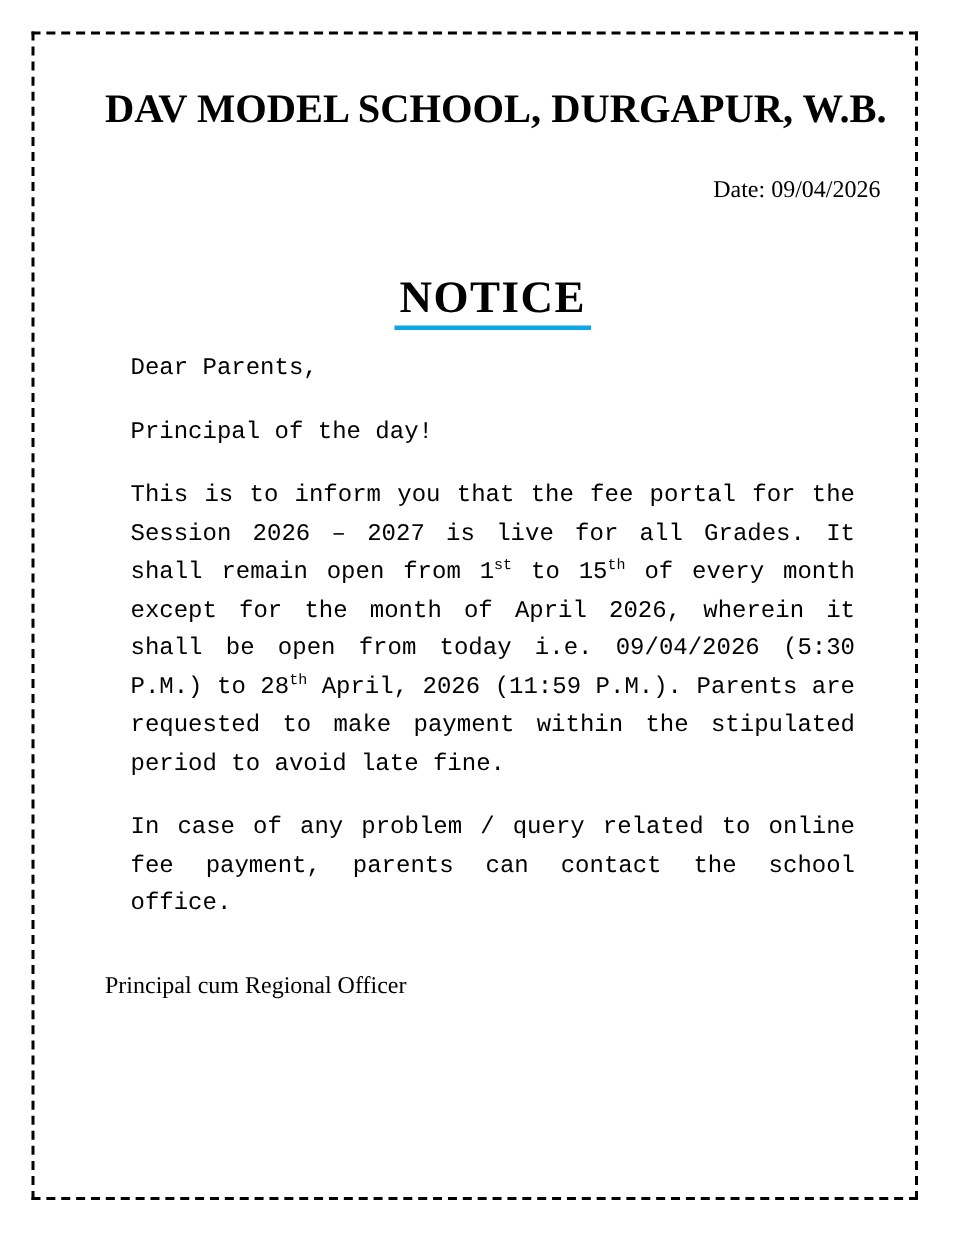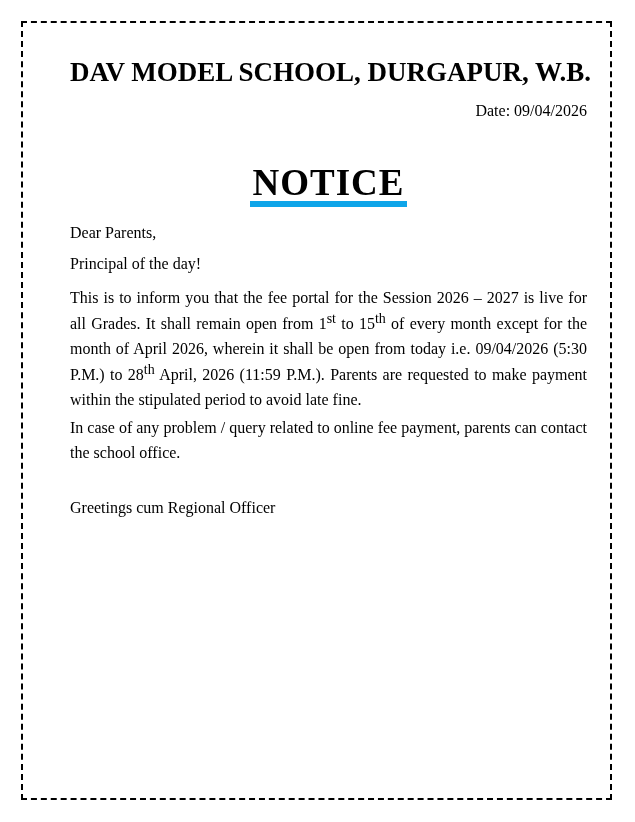--- a/index.html
+++ b/index.html
@@ -35,50 +35,51 @@
   }
   .title {
     margin: 0;
     font-size: 27px;
     line-height: 32px;
     font-weight: bold;
     text-align: center;
     white-space: nowrap;
   }
   .date-line {
-    margin-top: 10px;
+    margin-top: 26px;
     font-size: 16px;
     line-height: 26px;
     text-align: right;
   }
   .heading-wrap {
     margin-top: 42px;
     text-align: center;
   }
   .notice-heading {
     display: inline-block;
-    font-size: 37px;
+    font-size: 30px;
     line-height: 33px;
     font-weight: bold;
     letter-spacing: 1px;
-    border-bottom: 6px solid #0ea5e9;
+    border-bottom: 3px solid #0ea5e9;
     padding: 0 3px 2px 3px;
   }
   p {
-    margin: 0;
+    margin: 17px;
     font-size: 16px;
     line-height: 25.5px;
+    font-family: Liberation Mono, monospace;
   }
   .salutation { margin-top: 13px; }
   .greeting   { margin-top: 5px; }
   .body-para  { text-align: justify; }
   .para1      { margin-top: 9px; }
   .para2      { margin-top: 2px; }
   sup {
-    font-size: 14px;
+    font-size: 10px;
     line-height: 0;
     vertical-align: 6px;
   }
   .signature {
     margin-top: 29px;
     font-size: 16px;
     line-height: 25.5px;
   }
   .note {
     margin-top: 60px;
@@ -106,18 +107,18 @@
 
     <p class="salutation">Dear Parents,</p>
 
     <p class="greeting">Principal of the day!</p>
 
     <p class="body-para para1"><span>This is to inform you that the fee portal for the Session 2026 – 2027 is live for all Grades. It shall remain open from 1</span><sup>st</sup><span> to 15</span><sup>th</sup><span> of every month except for the month of April 2026, wherein it shall be open from today i.e. 09/04/2026 (5:30 P.M.) to 28</span><sup>th</sup><span> April, 2026 (11:59 P.M.). Parents are requested to make payment within the stipulated period to avoid late fine.</span></p>
 
     <p class="body-para para2">In case of any problem / query related to online fee payment, parents can contact the school office.</p>
 
     <div class="signature">
-      <div>Greetings cum Regional Officer</div>
+      <div>Principal cum Regional Officer</div>
     </div>
 
 
   </div>
 </div>
 
 </body></html>

